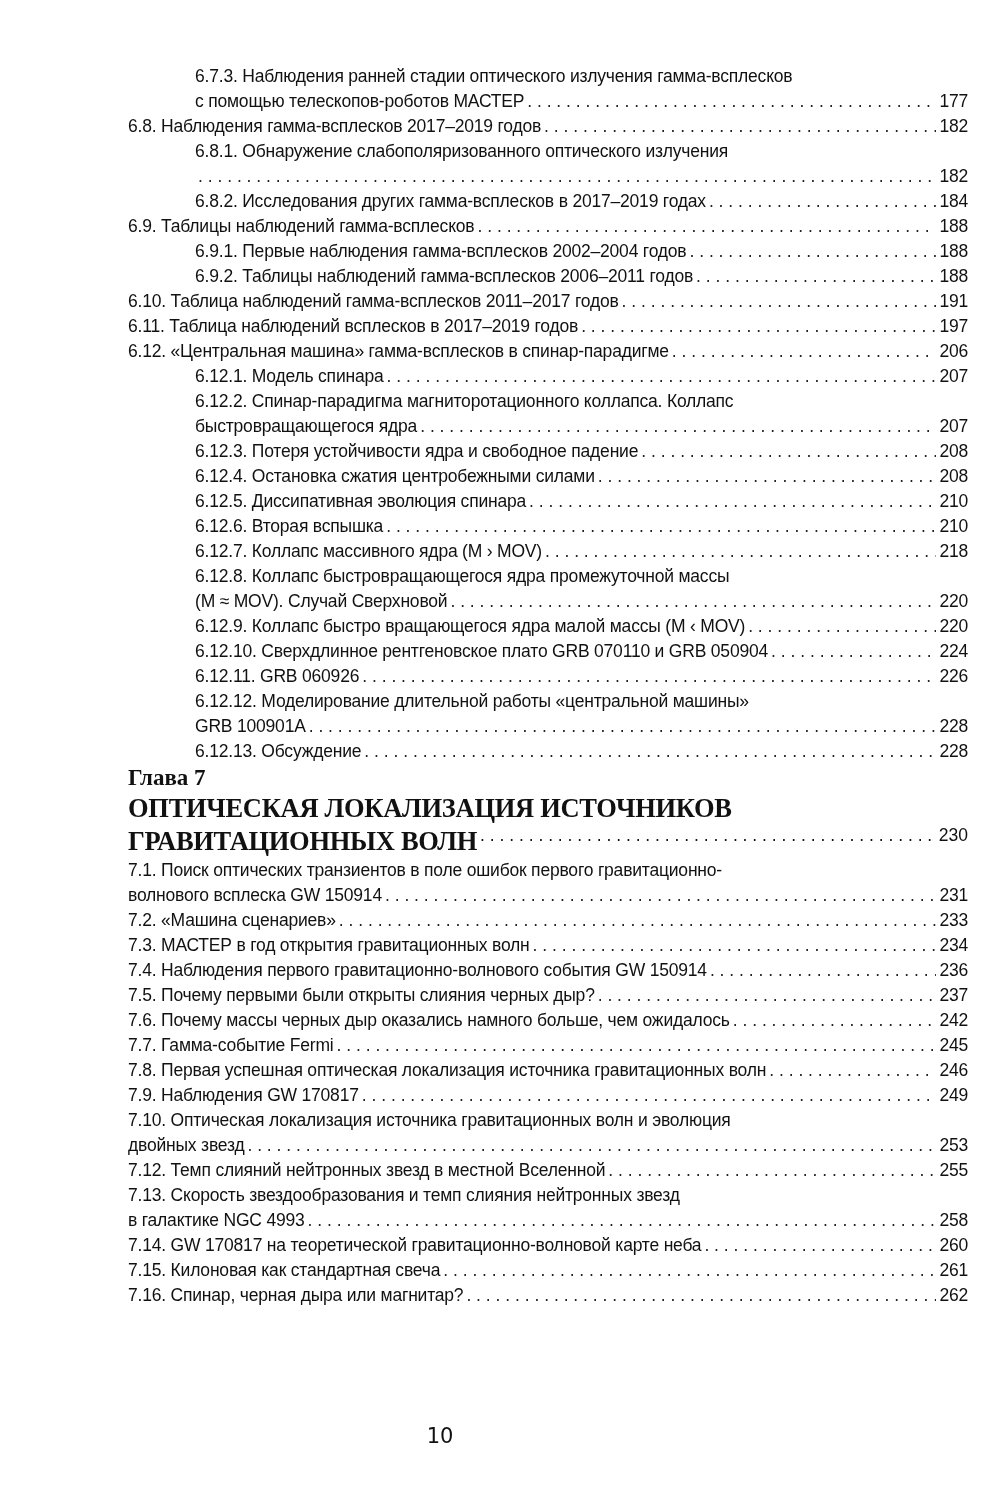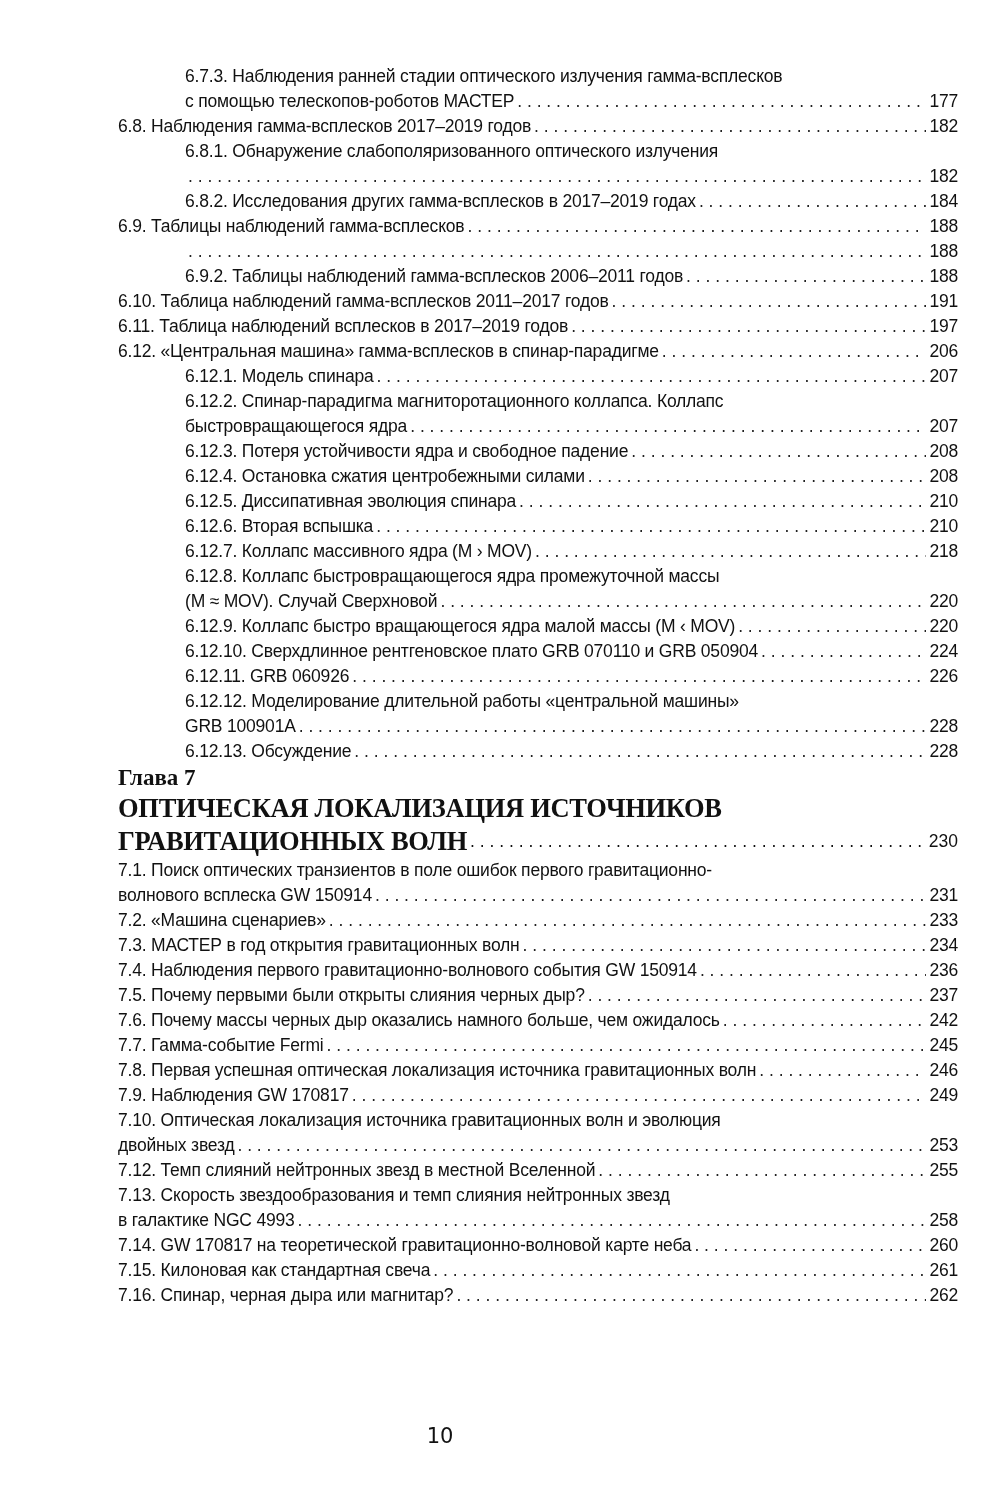--- a/index.html
+++ b/index.html
@@ -2,21 +2,21 @@
 <html><head>
 <meta charset="utf-8">
 <style>
   html, body { margin: 0; padding: 0; background: #ffffff; }
   body {
     width: 1000px; height: 1501px; position: relative; overflow: hidden;
     font-family: "Liberation Sans", "DejaVu Sans", sans-serif;
     color: #111111;
   }
   .toc {
-    position: absolute; left: 118px; top: 64px; width: 840px;
+    position: absolute; left: 128px; top: 64px; width: 840px;
   }
   .entry {
     display: flex; align-items: baseline;
     font-size: 17.5px; line-height: 25px; letter-spacing: -0.2px;
   }
   .entry.sub { padding-left: 67px; justify-content: flex-end; }
   .entry .label { white-space: nowrap; }
   .entry .leader {
     flex: 1; overflow: hidden; white-space: nowrap; margin: 0 3px;
     letter-spacing: 2.6px; color: #222;
@@ -32,21 +32,21 @@
   .chapter-num {
     font-family: "Liberation Serif", "DejaVu Serif", serif;
     font-weight: bold; font-size: 23px; line-height: 28px;
   }
   .chapter-title {
     font-family: "Liberation Serif", "DejaVu Serif", serif;
     font-weight: bold; font-size: 26.5px; line-height: 33px;
     white-space: nowrap; letter-spacing: -0.3px;
   }
   .chapter-title-row {
-    display: flex; align-items: center;
+    display: flex; align-items: flex-start;
   }
   .chapter-title-row .leader {
     flex: 1; overflow: hidden; white-space: nowrap; margin: 0 3px;
     font-size: 17.5px;
   }
   .chapter-title-row .leader::before {
     content: ". . . . . . . . . . . . . . . . . . . . . . . . . . . . . . . . . . . . . . . . . . . . . . . . . . . . . . . . . . . . . . . . . . . . . . . .";
   }
   .chapter-title-row .page { font-size: 17.5px; }
   .page-number {
@@ -85,20 +85,21 @@
     <span class="page">184</span>
   </div>
 
   <div class="entry">
     <span class="label">6.9. Таблицы наблюдений гамма-всплесков</span>
     <span class="leader"></span>
     <span class="page">188</span>
   </div>
 
   <div class="entry sub">
+    <span class="label">6.9.1. Первые наблюдения гамма-всплесков 2002–2004 годов</span>
     <span class="leader"></span>
     <span class="page">188</span>
   </div>
 
   <div class="entry sub">
     <span class="label">6.9.2. Таблицы наблюдений гамма-всплесков 2006–2011 годов</span>
     <span class="leader"></span>
     <span class="page">188</span>
   </div>
 

